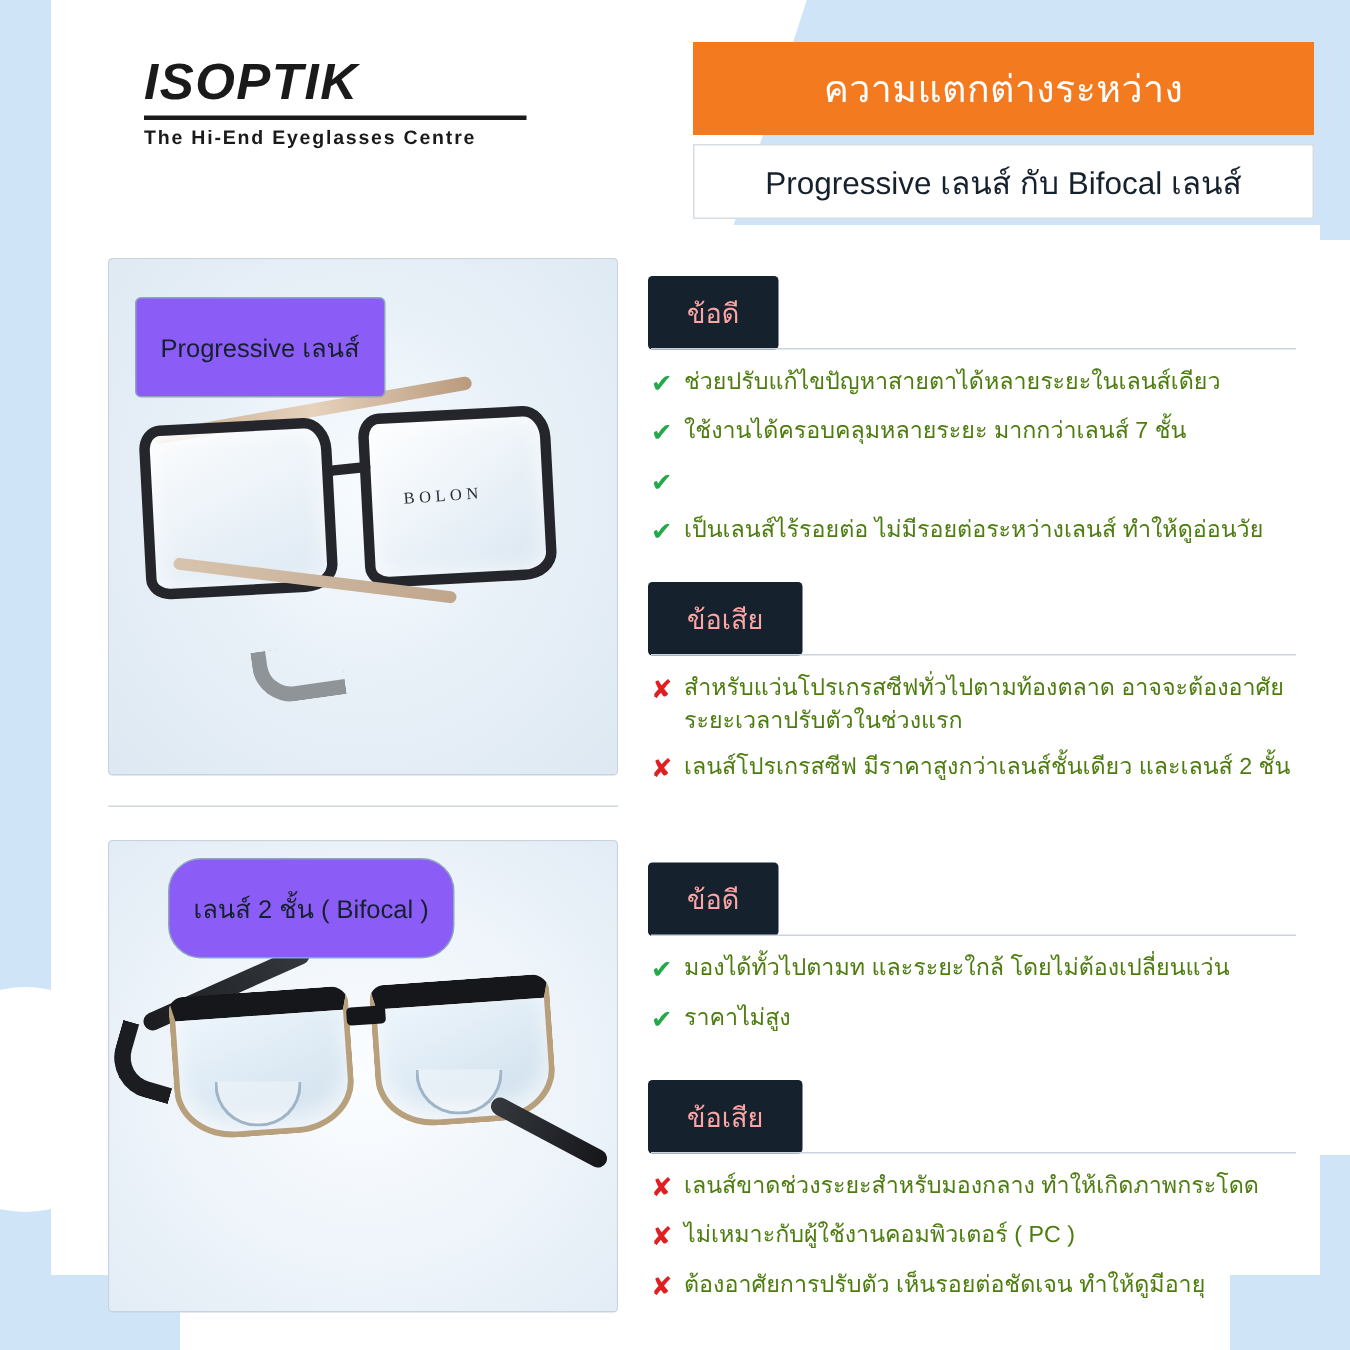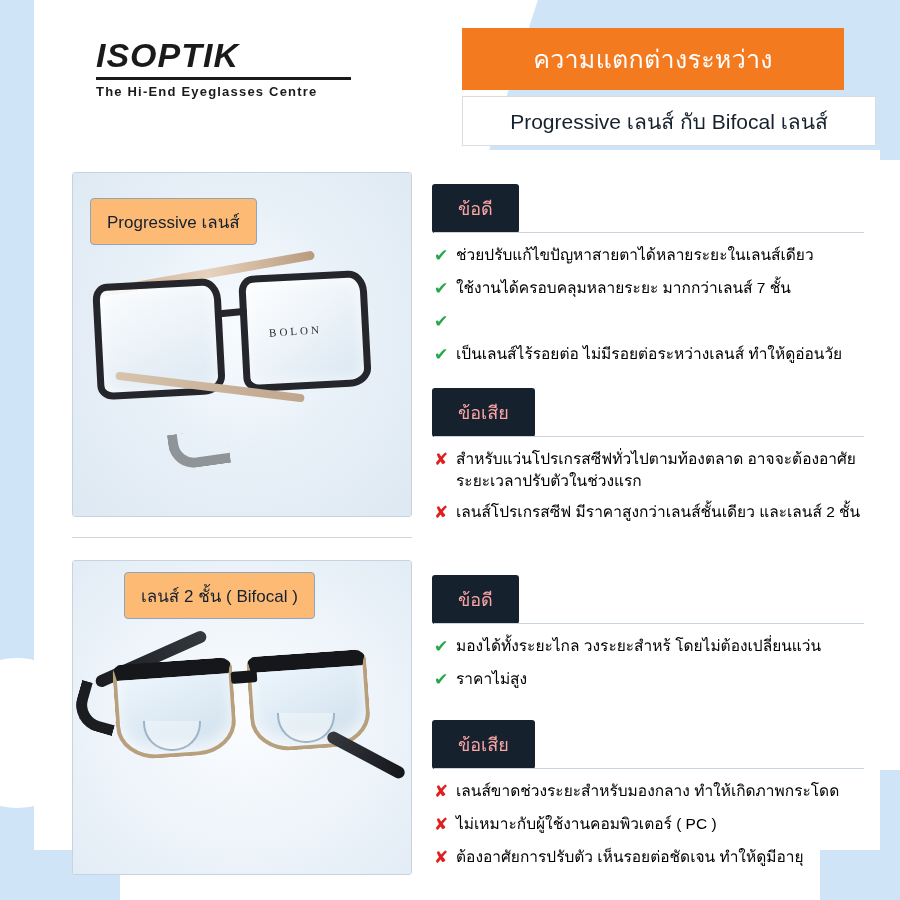--- a/index.html
+++ b/index.html
@@ -85,21 +85,21 @@
   .logo-sub {
     font-size: 13px;
     font-weight: bold;
     color: #1a1a1a;
     letter-spacing: 1.2px;
   }
 
   .title-orange {
     position: absolute;
     left: 462px; top: 28px;
-    width: 382px; height: 62px;
+    width: 414px; height: 62px;
     background: #f47a20;
     color: #ffffff;
     font-size: 25px;
     display: flex;
     align-items: center;
     justify-content: center;
     letter-spacing: .3px;
   }
   .title-sub {
     position: absolute;
@@ -122,30 +122,30 @@
     border: 1px solid #c7d3de;
     border-radius: 3px;
     overflow: hidden;
   }
   #photo-progressive { left: 72px; top: 172px; width: 340px; height: 345px; }
   #photo-bifocal     { left: 72px; top: 560px; width: 340px; height: 315px; }
 
   .photo-label {
     position: absolute;
     z-index: 5;
-    background: #fdba74;
+    background: #8b5cf6;
     border: 1px solid #8ba6bd;
     border-radius: 4px;
     font-size: 17px;
     color: #14202d;
-    padding: 9px 16px;
+    padding: 19px 16px;
     white-space: nowrap;
   }
   #label-progressive { left: 90px; top: 198px; }
-  #label-bifocal     { left: 124px; top: 572px; }
+  #label-bifocal     { left: 112px; top: 572px; border-radius: 22px; }
 
   
   .glasses-a {
     position: absolute;
     left: 0; top: 0; width: 340px; height: 345px;
     background:
       radial-gradient(ellipse at 50% 45%, #f7fbff 0%, #e9f1f8 45%, #dde8f2 100%);
   }
   .lens-a {
     position: absolute;
@@ -316,21 +316,21 @@
     font-size: 17px;
     font-weight: bold;
     line-height: 1.35;
     padding-top: 1px;
   }
   .mark.ok  { color: #23a84a; }
   .mark.bad { color: #e02020; }
   .item-text {
     font-size: 15.5px;
     line-height: 1.42;
-    color: #000000;
+    color: #4d7c0f;
   }
 </style>
 </head>
 <body>
 
 <div class="page">
 
   <div class="bg-blue-top"></div>
   <div class="bg-white-wedge"></div>
   <div class="bg-blue-strip"></div>
@@ -408,21 +408,21 @@
       <div class="mark bad">✘</div>
       <div class="item-text">เลนส์โปรเกรสซีฟ มีราคาสูงกว่าเลนส์ชั้นเดียว และเลนส์ 2 ชั้น</div>
     </div>
   </div>
 
   <div class="section-badge" id="badge-bi-pros">ข้อดี</div>
   <div class="rule" id="rule-3"></div>
   <div class="list" id="list-bi-pros">
     <div class="item">
       <div class="mark ok">✔</div>
-      <div class="item-text">มองได้ทั้งระยะไกล วงระยะสำหร้ โดยไม่ต้องเปลี่ยนแว่น</div>
+      <div class="item-text">มองได้ทั้วไปตามท และระยะใกล้ โดยไม่ต้องเปลี่ยนแว่น</div>
     </div>
     <div class="item">
       <div class="mark ok">✔</div>
       <div class="item-text">ราคาไม่สูง</div>
     </div>
   </div>
 
   <div class="section-badge" id="badge-bi-cons">ข้อเสีย</div>
   <div class="rule" id="rule-4"></div>
   <div class="list" id="list-bi-cons">

